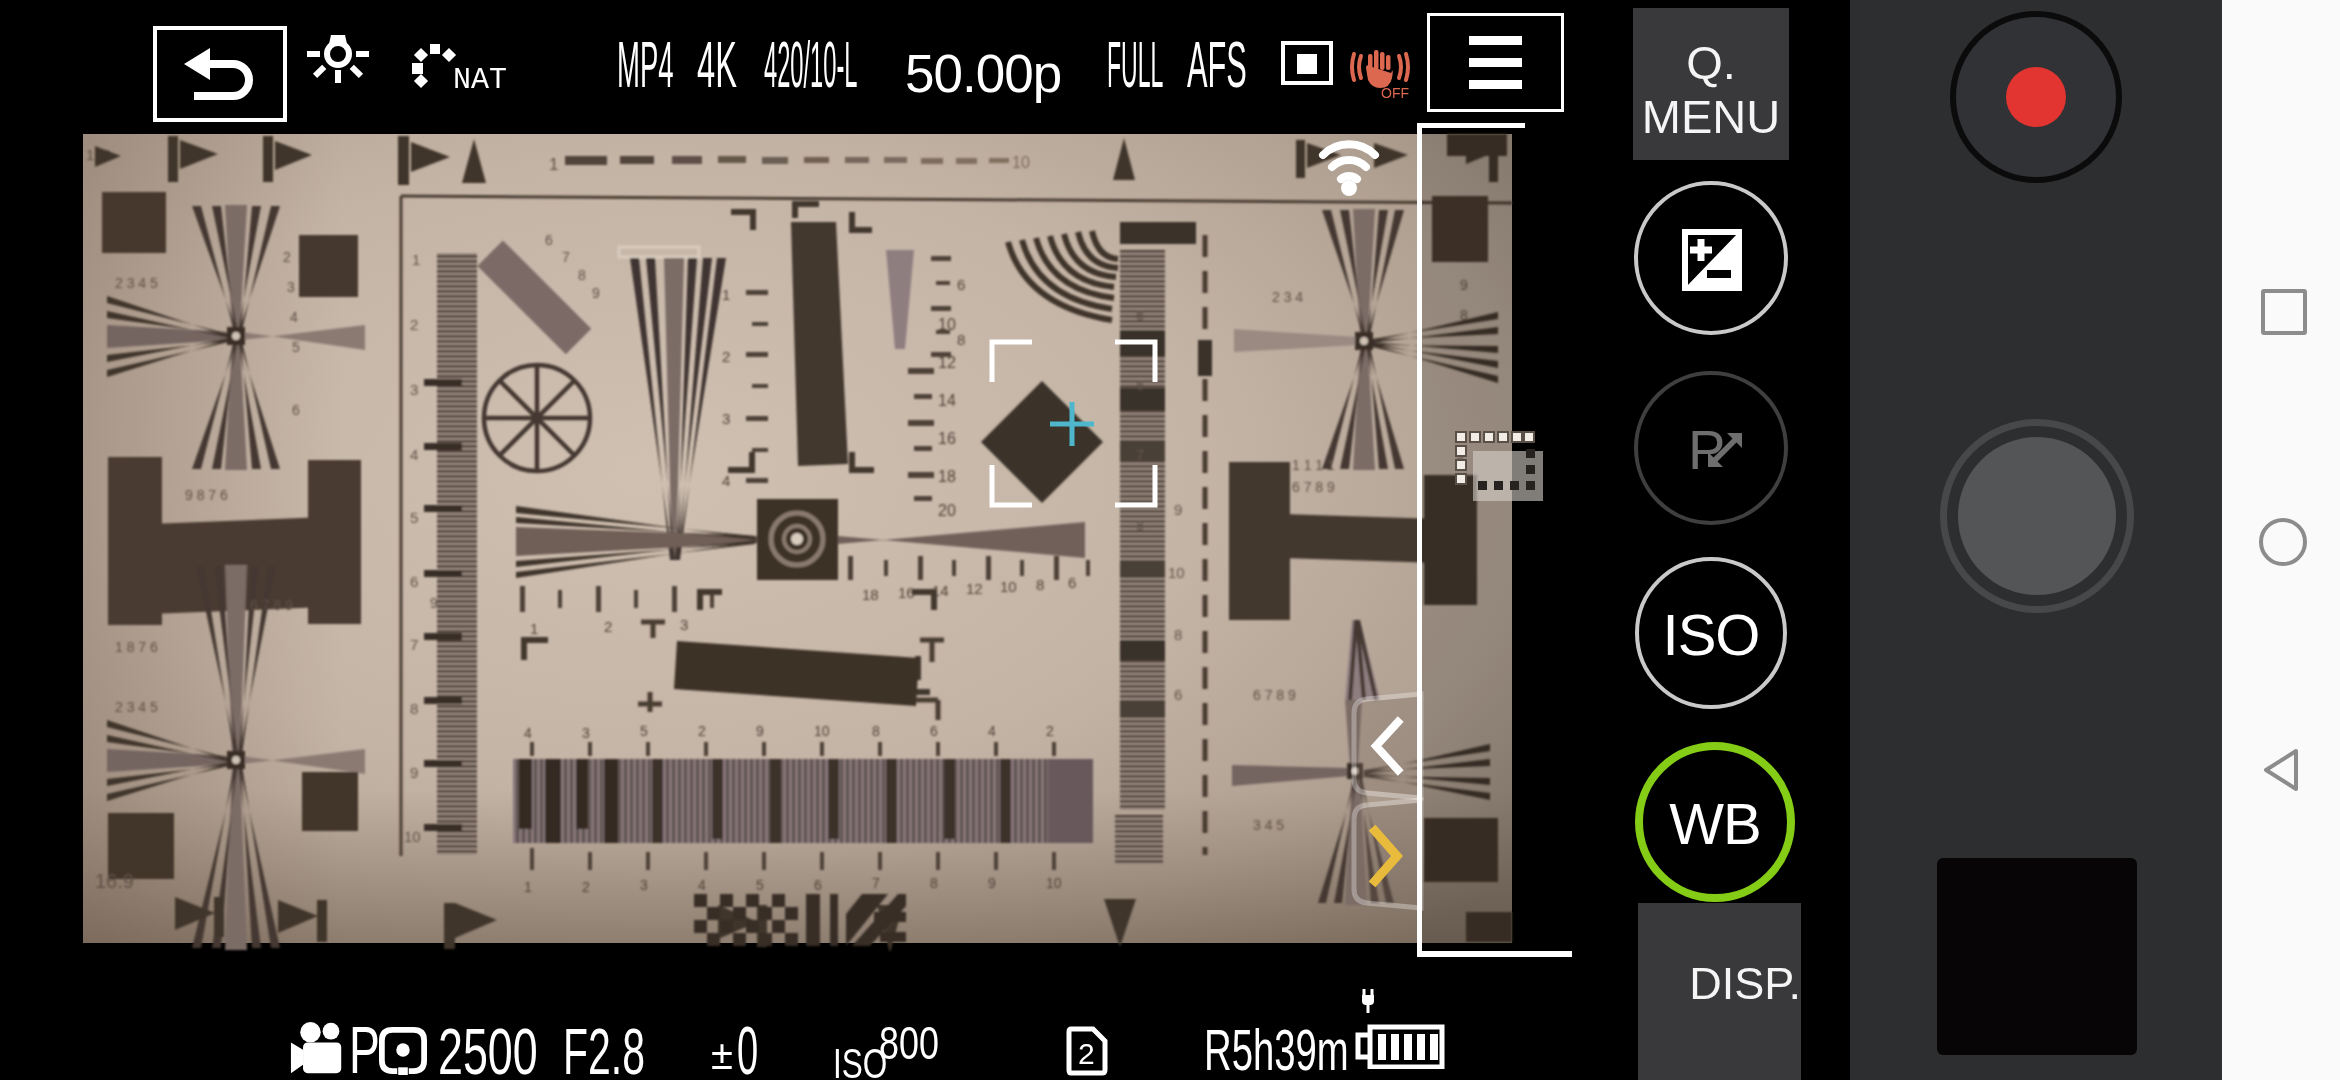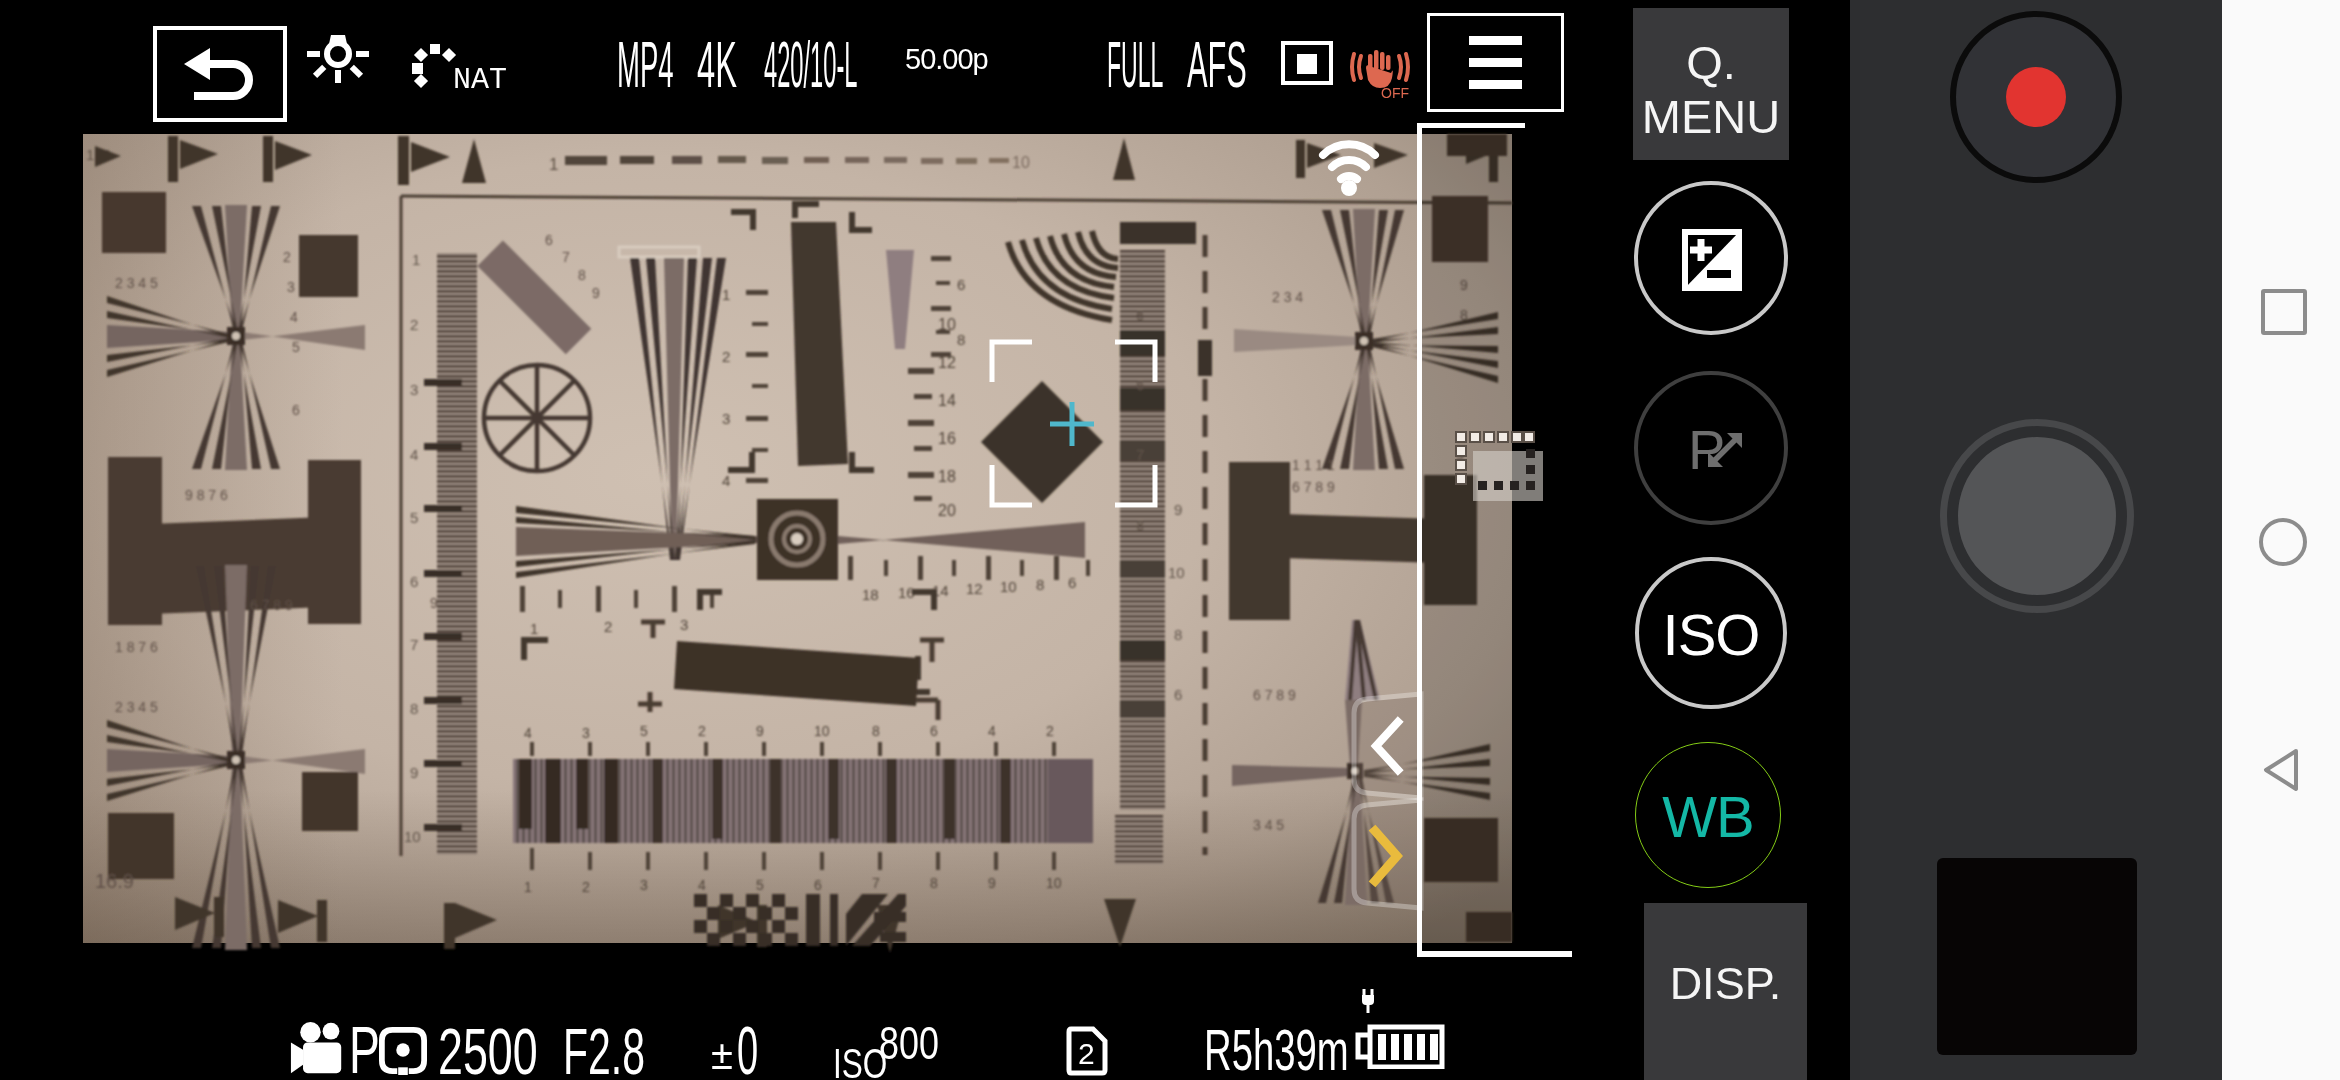--- a/index.html
+++ b/index.html
@@ -603,21 +603,21 @@
   </svg>
 
   <div class="abs wt" style="left:453px;top:63px;font-size:30px;font-family:Liberation Mono, monospace;">NAT</div>
 
   <div class="abs wt cond" style="left:617px;top:28px;font-size:64px;transform:scaleX(0.43);">MP4</div>
 
   <div class="abs wt cond" style="left:697px;top:28px;font-size:64px;transform:scaleX(0.51);">4K</div>
 
   <div class="abs wt cond" style="left:764px;top:28px;font-size:64px;transform:scaleX(0.37);">420/10-L</div>
 
-  <div class="abs wt" style="left:905px;top:43px;font-size:29px;letter-spacing:-1px;">50.00p</div>
+  <div class="abs wt" style="left:905px;top:43px;font-size:53px;letter-spacing:-1px;">50.00p</div>
 
   <div class="abs wt cond" style="left:1107px;top:28px;font-size:64px;transform:scaleX(0.36);">FULL</div>
 
   <div class="abs wt cond" style="left:1187px;top:28px;font-size:64px;transform:scaleX(0.48);">AFS</div>
 
   <div class="abs" style="left:1281px;top:41px;width:44px;height:36px;border:4px solid #fff;"></div>
   <div class="abs" style="left:1297px;top:54px;width:20px;height:20px;background:#fff;"></div>
 
   <svg class="abs" style="left:1348px;top:40px;" width="64" height="62" viewBox="0 0 64 62">
     <g stroke="#dd6850" stroke-width="4" fill="none" stroke-linecap="round">
@@ -713,24 +713,24 @@
 
   <div class="abs" style="left:88px;top:417px;color:#6e6e6e;font-size:56px;">P</div>
   <svg class="abs" style="left:102px;top:427px;" width="46" height="46" viewBox="0 0 46 46">
     <path d="M10 36 L36 10" stroke="#6e6e6e" stroke-width="5.5"></path>
     <path d="M25 6 H40 V21 Z" fill="#6e6e6e"></path>
     <path d="M21 40 H6 V25 Z" fill="#6e6e6e"></path>
   </svg>
 
   <div class="abs" style="left:35px;top:557px;width:144px;height:144px;border:4px solid #c9c9c9;border-radius:50%;color:#fff;font-size:58px;text-align:center;line-height:147px;letter-spacing:-1px;">ISO</div>
 
-  <div class="abs" style="left:35px;top:742px;width:144px;height:144px;border:1px solid #84cc16;border-radius:50%;color:#14b8a6;font-size:58px;text-align:center;line-height:147px;letter-spacing:-1px;">WB</div>
-
-  <div class="abs" style="left:44px;top:903px;width:163px;height:177px;background:#39393b;color:#f5f5f5;
-       font-size:45px;text-align:center;line-height:162px;">DISP.</div>
+  <div class="abs" style="left:35px;top:742px;width:144px;height:144px;border:8px solid #84cc16;border-radius:50%;color:#ffffff;font-size:58px;text-align:center;line-height:147px;letter-spacing:-1px;">WB</div>
+
+  <div class="abs" style="left:38px;top:903px;width:163px;height:177px;background:#39393b;color:#f5f5f5;
+       font-size:45px;text-align:right;line-height:162px;">DISP.</div>
 </div>
 
 <div class="abs" id="panel" style="left:1850px;top:0;width:372px;height:1080px;background:#2d2e30;">
 
   <div class="abs" style="left:100px;top:11px;width:160px;height:160px;border:6px solid #0b0b0b;border-radius:50%;background:#313236;"></div>
   <div class="abs" style="left:156px;top:67px;width:60px;height:60px;border-radius:50%;background:#e23430;"></div>
 
   <div class="abs" style="left:90px;top:419px;width:180px;height:180px;border:7px solid #47484a;border-radius:50%;"></div>
   <div class="abs" style="left:108px;top:437px;width:158px;height:158px;border-radius:50%;background:#545557;"></div>
 

